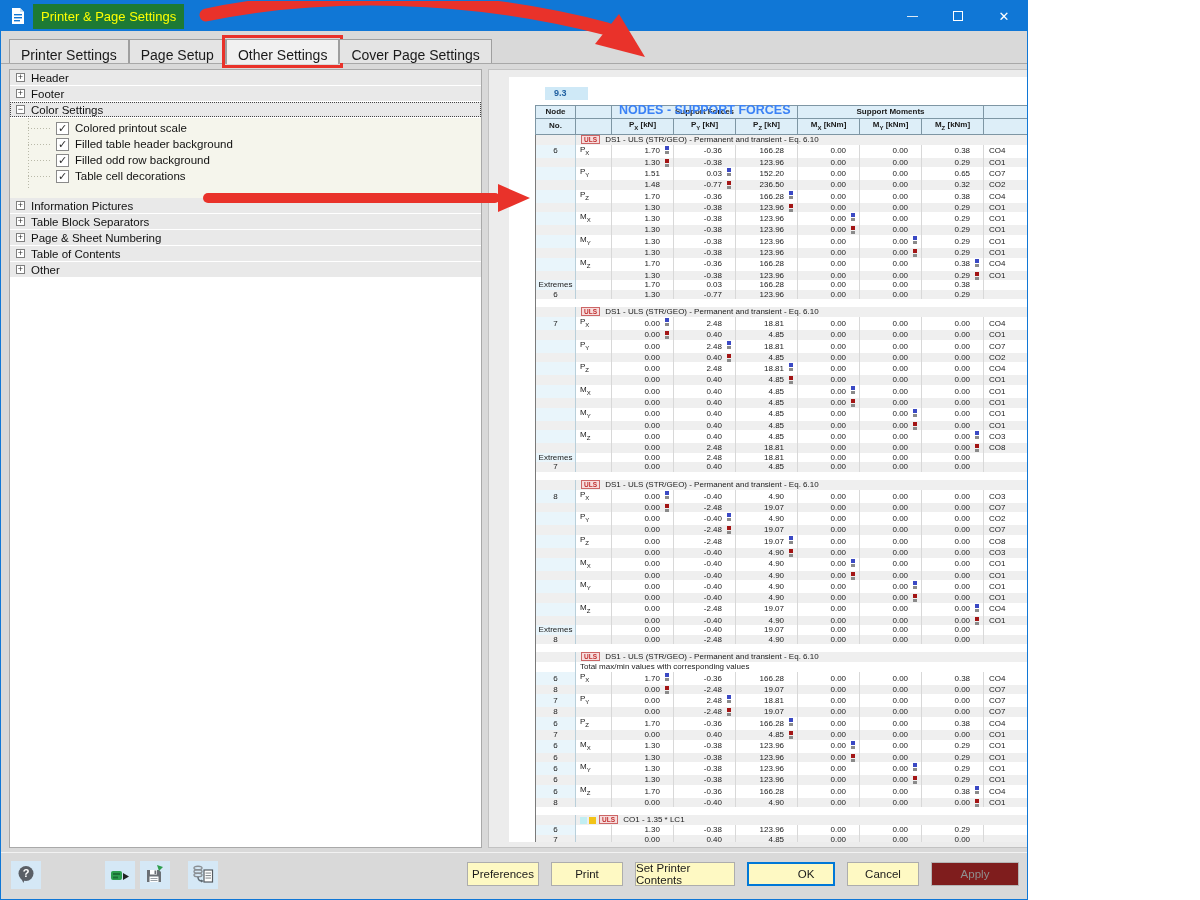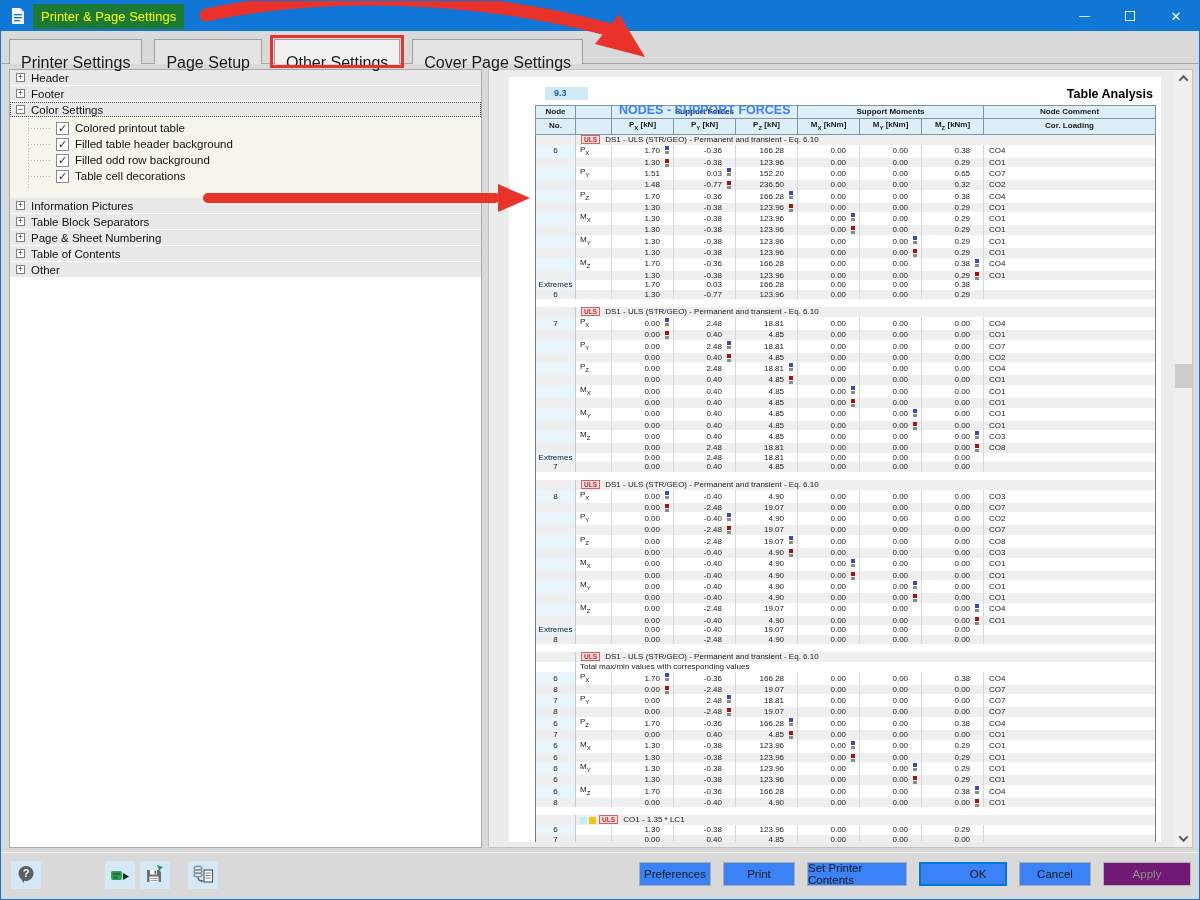--- a/index.html
+++ b/index.html
@@ -1,37 +1,37 @@
 <!DOCTYPE html>
 <html style="--titlebar: #1077d6; --title-green: #1d7a34; --title-yellow: #ffff00; --annotation-red: #e9322a; --accent-blue: #0078d7; --header-blue: #ddeef8; --node-blue: #e9f5fb; --row-gray: #efefef; --ind-max: #3b49c4; --ind-min: #a31515;"><head>
 <meta charset="utf-8">
 <style>
   * { margin:0; padding:0; box-sizing:border-box; }
   html,body { width:1200px; height:900px; font-family:"Liberation Sans", sans-serif; }
-  .window { position:relative; width:1200px; height:900px; background:#d9d9d9; border:1px solid var(--titlebar,#1077d6); overflow:hidden; }
+  .window { position:relative; width:1028px; height:900px; background:#d9d9d9; border:1px solid var(--titlebar,#1077d6); overflow:hidden; }
 
   
   .titlebar { position:absolute; left:0; top:0; width:100%; height:30px; background:var(--titlebar,#1077d6); display:flex; align-items:center; }
   .app-icon { margin-left:9px; width:16px; height:18px; flex:0 0 auto; }
   .title-hl { margin-left:7px; background:var(--title-green,#1d7a34); padding:3px 8px 4px 8px; }
   .title-hl span { color:var(--title-yellow,#ffff00); font-size:13px; }
   .win-controls { position:absolute; right:0; top:0; height:30px; display:flex; }
   .wc { width:46px; height:30px; display:flex; align-items:center; justify-content:center; color:#fff; font-size:13px; }
   .wc .bar { width:11px; height:1px; background:#dce9f5; }
   .wc .box { width:10px; height:10px; border:1px solid #fff; }
 
   
   .arrow-curve { position:absolute; left:0; top:0; width:700px; height:72px; z-index:60; pointer-events:none; }
   .tree-arrow { position:absolute; z-index:55; pointer-events:none; }
   .tree-arrow .shaft { position:absolute; left:0; top:9px; width:297px; height:10px; background:var(--annotation-red,#e9322a); border-radius:5px; }
   .tree-arrow .head { position:absolute; left:295px; top:0; width:0; height:0; border-top:14px solid transparent; border-bottom:14px solid transparent; border-left:32px solid var(--annotation-red,#e9322a); }
 
   
   .tabbar { position:absolute; left:8px; top:38px; height:25px; display:flex; z-index:10; }
-  .tab { height:24px; line-height:22px; padding:12px 11px; font-size:16px; color:#1a1a1a; background:#e4e4e4; border:1px solid #9f9f9f; border-bottom:none; margin-right:12px; }
+  .tab { height:24px; line-height:22px; padding:4px 11px; font-size:14px; color:#1a1a1a; background:#e4e4e4; border:1px solid #9f9f9f; border-bottom:none; margin-right:0; }
   .tab.active { background:#f1f1f1; height:25px; }
   .tab.annotated { outline:3px solid var(--annotation-red,#e9322a); outline-offset:1px; }
   .tab-base { position:absolute; left:0; top:62px; width:1200px; height:1px; background:#a8a8a8; }
 
   
   .tree-panel { position:absolute; left:8px; top:68px; width:473px; height:779px; background:#ffffff; border:1px solid #a9a9a9; overflow:hidden; }
   .trow { position:relative; height:15px; margin-bottom:1px; background:#e9e9e9; display:flex; align-items:center; }
   .trow.selected { outline:1px dotted #444; outline-offset:-1px; }
   .expander { width:9px; height:9px; border:1px solid #7f7f7f; background:#fff; font-size:9px; line-height:7px; text-align:center; color:#333; margin:0 6px 0 6px; flex:0 0 auto; }
   .tlabel { font-size:11.5px; color:#111; }
@@ -92,23 +92,23 @@
   .sb-thumb { position:absolute; left:0; top:294px; width:17px; height:24px; background:#cdcdcd; }
 
   
   .footer { position:absolute; left:0; bottom:0; width:100%; height:47px; background:#d9d9d9; border-top:1px solid #f2f2f2; }
   .icon-btns { position:absolute; left:10px; top:8px; display:flex; }
   .icon-btn { width:30px; height:28px; background:#d5e8f6; display:flex; align-items:center; justify-content:center; }
   .icon-btn + .icon-btn { margin-left:5px; }
   .icon-btn.first-gap { margin-left:64px; }
   .icon-btn.small-gap { margin-left:18px; }
   .btns { position:absolute; right:8px; top:9px; display:flex; gap:12px; }
-  .btn { height:24px; font-size:11.5px; color:#1a1a1a; background:#3b82f6; border:1px solid #adadad; display:flex; align-items:center; justify-content:center; }
+  .btn { height:24px; font-size:11.5px; color:#1a1a1a; background:#fef9c3; border:1px solid #adadad; display:flex; align-items:center; justify-content:center; }
   .btn.default { border:2px solid var(--accent-blue,#0078d7); }
-  .btn.disabled { background:#701a75; border-color:#b5b5b5; color:#8f8f8f; }
+  .btn.disabled { background:#7f1d1d; border-color:#b5b5b5; color:#8f8f8f; }
 </style>
 </head>
 <body>
 
 <div class="window">
 
   <div class="titlebar">
     <svg class="app-icon" viewBox="0 0 16 18">
       <path d="M2 1 h8 l4 4 v12 h-12 z" fill="#ffffff"></path>
       <path d="M10 1 l4 4 h-4 z" fill="#cfe2f3"></path>
@@ -155,21 +155,21 @@
         <span class="tlabel">Footer</span>
       </div>
       <div class="trow selected">
         <span class="expander">−</span>
         <span class="tlabel">Color Settings</span>
       </div>
       <div class="children">
         <div class="crow">
           <span class="boxwrap">
             <span class="checkbox checked">✓</span>
-            <span class="clabel">Colored printout table</span>
+            <span class="clabel">Colored printout scale</span>
           </span>
         </div>
         <div class="crow">
           <span class="boxwrap">
             <span class="checkbox checked">✓</span>
             <span class="clabel">Filled table header background</span>
           </span>
         </div>
         <div class="crow">
           <span class="boxwrap">

